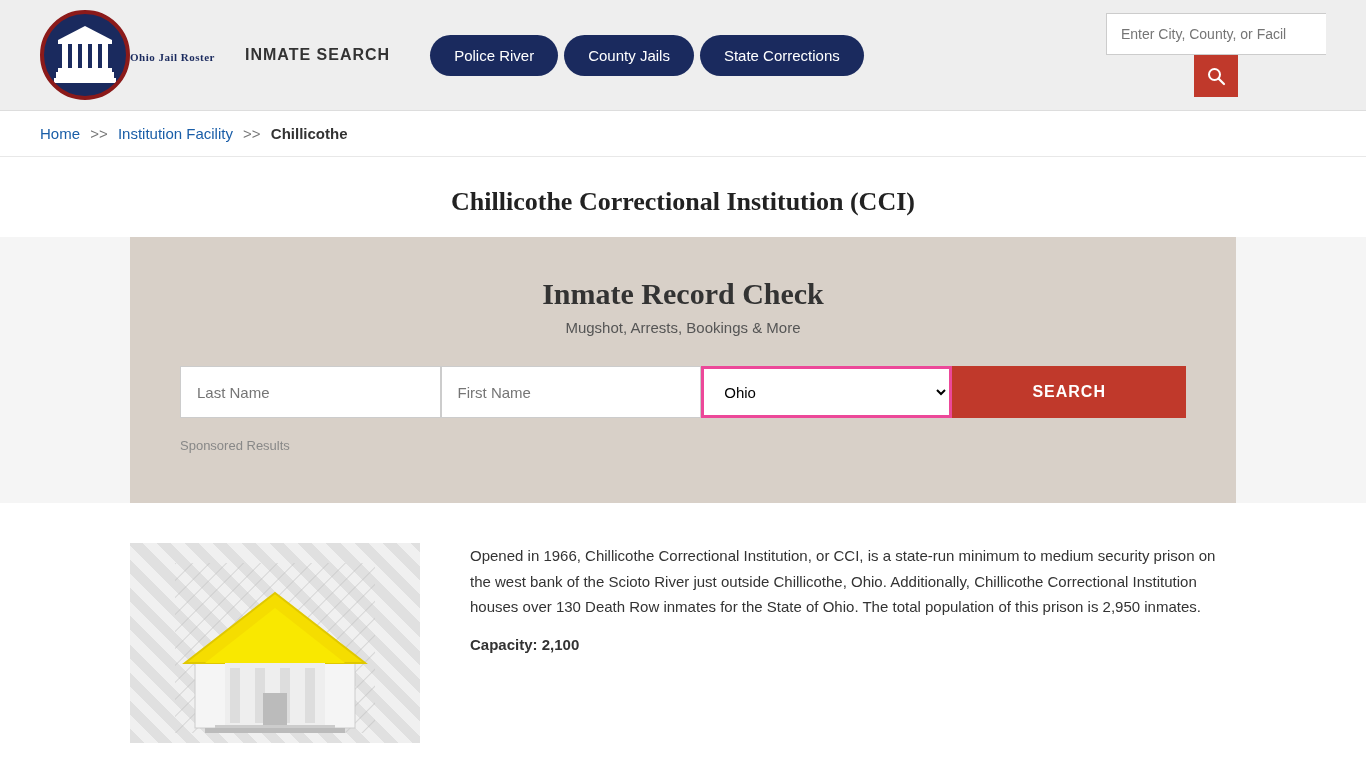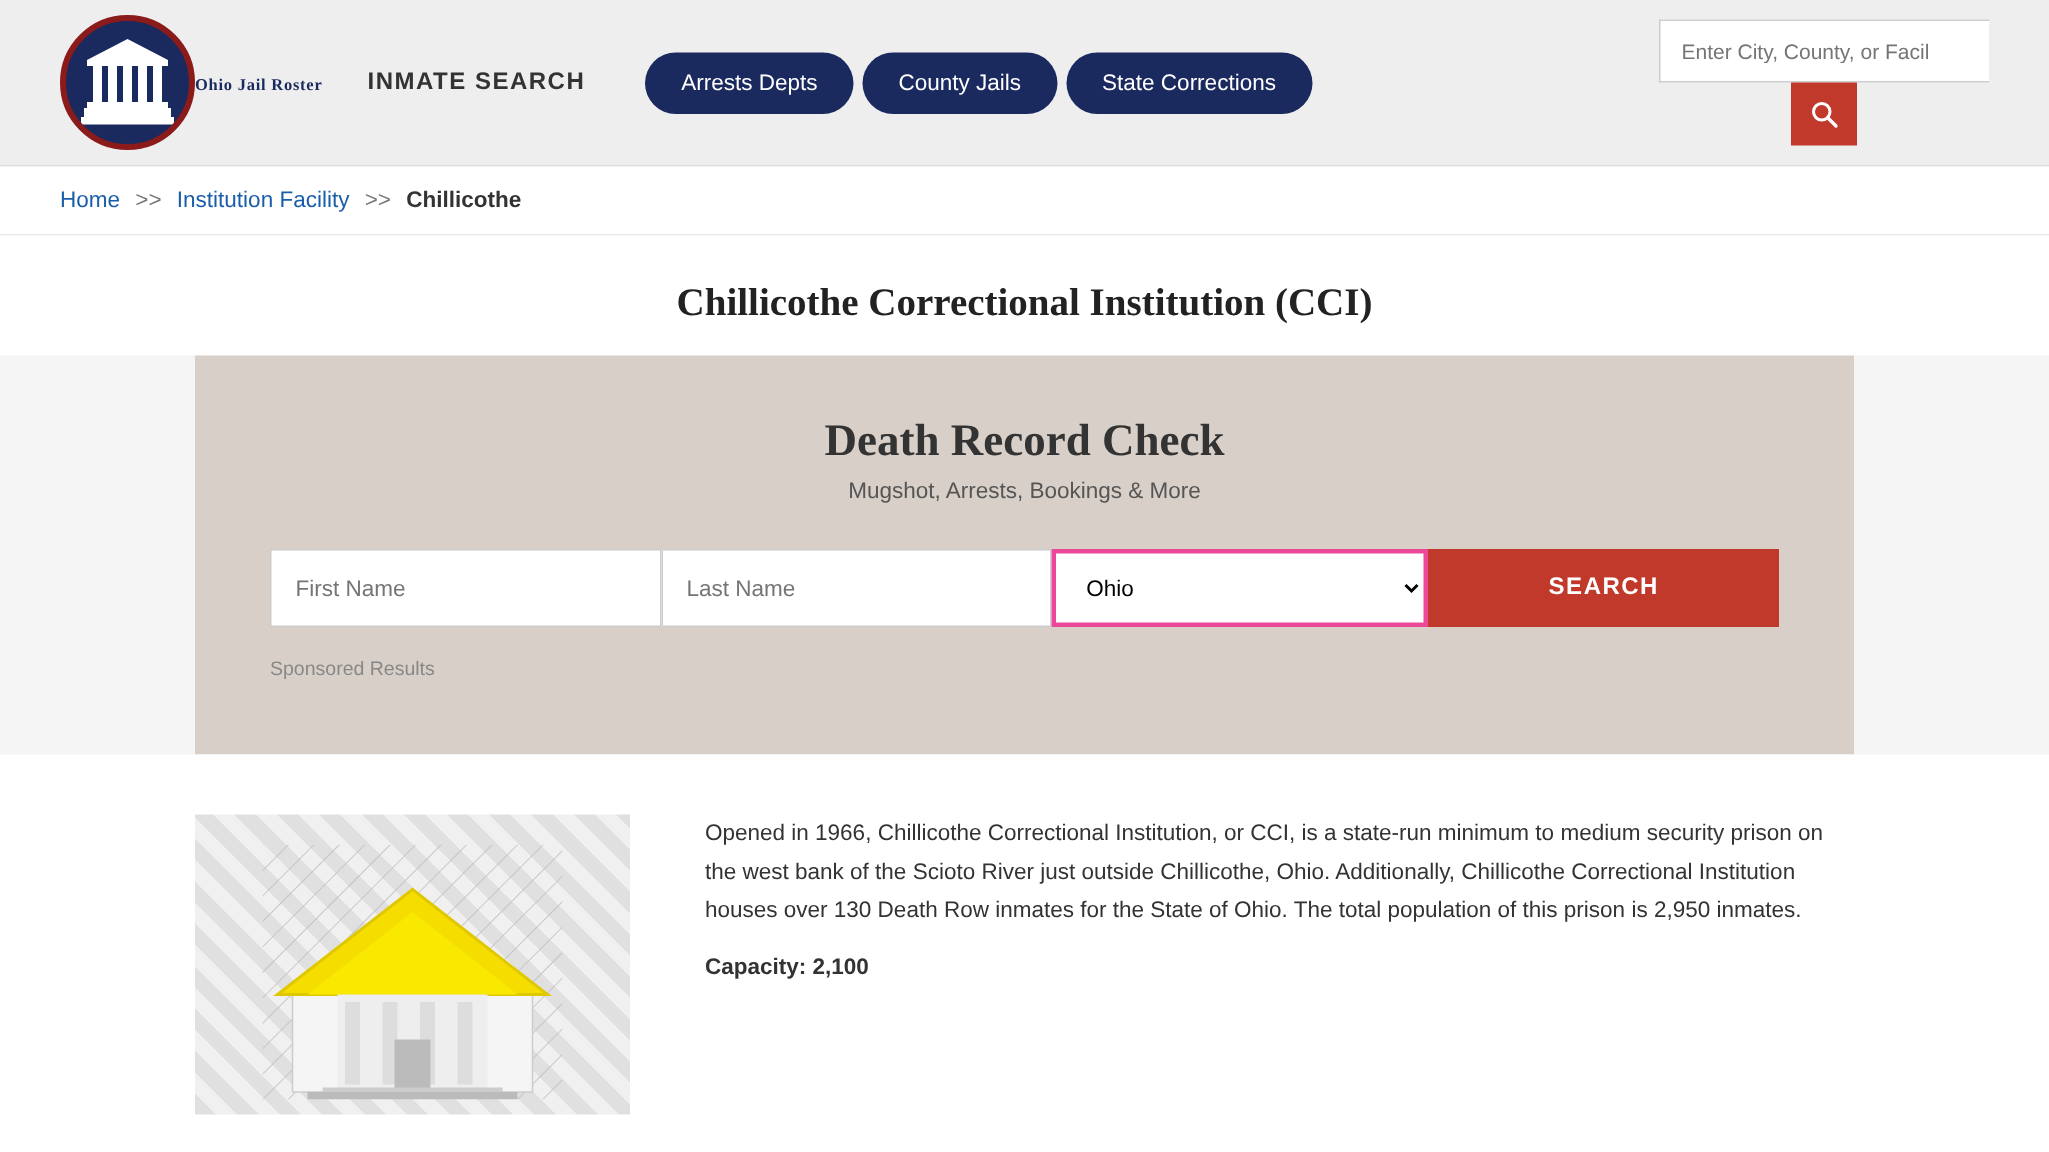--- a/index.html
+++ b/index.html
@@ -252,21 +252,21 @@
         <rect x="6" y="52" width="58" height="6" fill="#fff"></rect>
         <rect x="4" y="58" width="62" height="5" fill="#fff"></rect>
       </svg>
     </div>
     <span class="logo-text">Ohio Jail Roster</span>
   </a>
 
   <span class="inmate-search-label">INMATE SEARCH</span>
 
   <nav class="nav-buttons">
-    <button class="nav-btn">Arrests Depts</button>
+    <button class="nav-btn">Police River</button>
     <button class="nav-btn">County Jails</button>
     <button class="nav-btn">State Corrections</button>
   </nav>
 
   <div class="search-area">
     <input class="search-input" type="text" placeholder="Enter City, County, or Facil" style="">
     <button class="search-btn">
       <svg width="20" height="20" viewBox="0 0 20 20" fill="none" xmlns="http://www.w3.org/2000/svg">
         <circle cx="8.5" cy="8.5" r="5.5" stroke="white" stroke-width="2"></circle>
         <line x1="12.5" y1="12.5" x2="18" y2="18" stroke="white" stroke-width="2.2" stroke-linecap="round"></line>
@@ -281,25 +281,25 @@
   <a href="#">Institution Facility</a>
   <span class="sep">&gt;&gt;</span>
   <span class="current">Chillicothe</span>
 </nav>
 
 <div class="page-title-area">
   <h1 class="page-title">Chillicothe Correctional Institution (CCI)</h1>
 </div>
 
 <section class="record-check">
-  <h2>Death Record Check</h2>
+  <h2>Inmate Record Check</h2>
   <p class="sub">Mugshot, Arrests, Bookings &amp; More</p>
   <div class="form-row">
+    <input type="text" placeholder="Last Name" style="">
     <input type="text" placeholder="First Name" style="">
-    <input type="text" placeholder="Last Name" style="">
     <select>
       <option>Ohio</option>
       <option>Alabama</option>
       <option>Alaska</option>
       <option>Arizona</option>
       <option>Arkansas</option>
       <option>California</option>
       <option>Colorado</option>
       <option>Connecticut</option>
       <option>Delaware</option>

